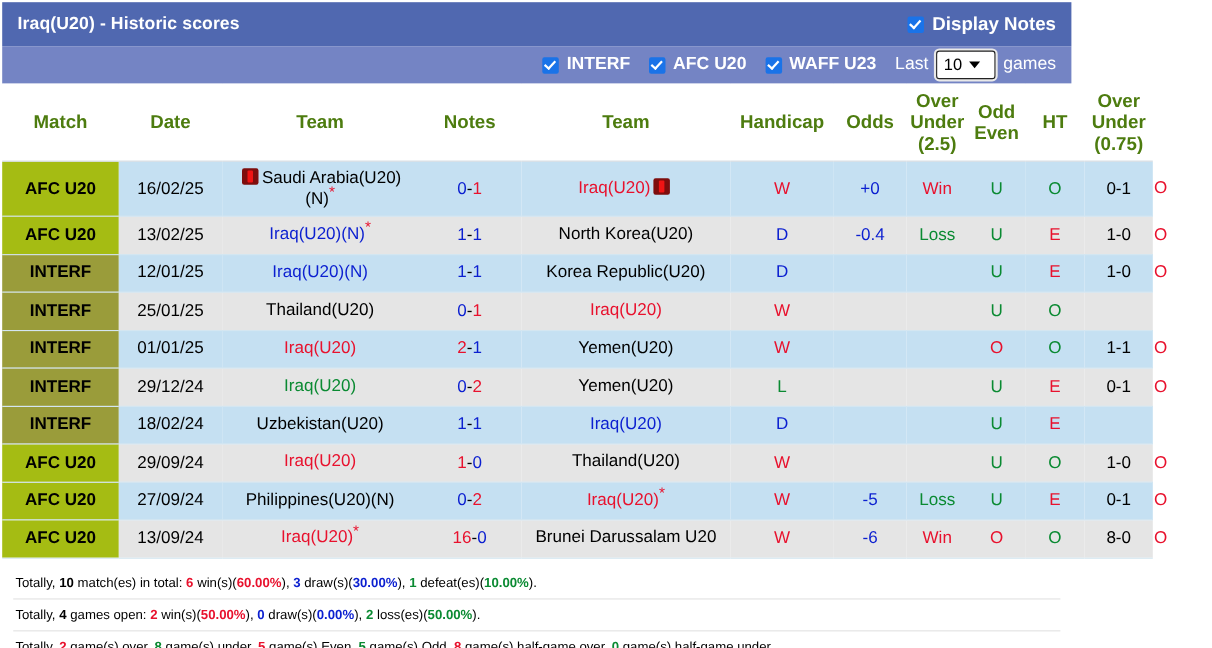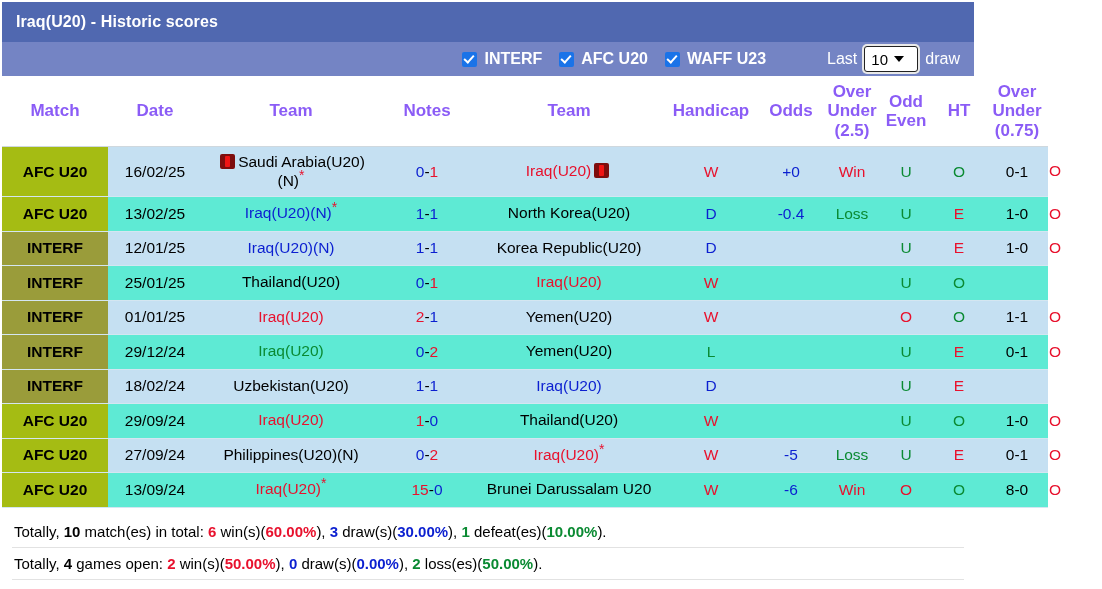--- a/index.html
+++ b/index.html
@@ -41,53 +41,53 @@
   }
   
   .filterbar{
     height:34px;background:#7484c4;
     display:flex;align-items:center;justify-content:flex-end;
     padding:0 14px 0 0;box-sizing:border-box;
     color:#ffffff;gap:0px;
   }
   .filt{display:flex;align-items:center;gap:7px;margin-right:17px;}
   .filt-label{font-size:16px;font-weight:bold;}
-  .last-wrap{display:flex;align-items:center;gap:7px;margin-left:44px;}
+  .last-wrap{display:flex;align-items:center;gap:7px;}
   .last-label{font-size:16px;}
   .games-label{font-size:16px;}
   .sel{
     background:#fff;border:1px solid #222;border-radius:3px;
     box-shadow:0 0 0 2px #e9e9e9;
     height:24px;min-width:42px;padding:0 4px 0 6px;
     display:flex;align-items:center;gap:4px;
     color:#000;font-size:15px;cursor:pointer;
   }
   .caret{
     width:0;height:0;border-left:5px solid transparent;
     border-right:5px solid transparent;border-top:6px solid #000;
     margin-left:2px;
   }
   
   table.main{
     width:100%;border-collapse:collapse;table-layout:fixed;
   }
   table.main th{
-    background:#ffffff;color:#8b5cf6;
+    background:#ffffff;color:#4d7c0f;
     font-size:17px;font-weight:bold;
     height:68px;vertical-align:middle;
     line-height:1.12;
     border-bottom:1px solid #cfd8de;
   }
   table.main td{
     font-size:15.5px;color:#000;text-align:center;
     height:31.5px;vertical-align:middle;
     border-bottom:1px solid #d4e6f1;
   }
   tr.r-even td{background:#c5e0f2;}
-  tr.r-odd  td{background:#5eead4;}
+  tr.r-odd  td{background:#e5e5e5;}
   tr.tall td{height:47px;}
   td.league{
     color:#ffffff;font-weight:bold;font-size:15.5px;
     border-bottom:1px solid #ffffff;
   }
   td.league.afc{background:#a5bc13 !important;}
   td.league.intf{background:#9a9c3a !important;}
   .c-red{color:#e8112d;}
   .c-blue{color:#0b1fd0;}
   .c-green{color:#0a8a32;}
@@ -101,34 +101,38 @@
   .card::after{
     content:"";position:absolute;left:5px;top:2px;
     width:5px;height:11px;background:#f01414;border-radius:1px;
   }
   .teamcell{padding:0 6px;line-height:1.22;}
   
   .footer{
     padding:8px 10px 4px 10px;
   }
   .fline{
-    font-size:15px;color:#000;padding:7px 2px;
+    font-size:12px;color:#000;padding:7px 2px;
     border-bottom:1px solid #e2e2e2;
     white-space:nowrap;
   }
   .fline:last-child{border-bottom:none;}
   .b{font-weight:bold;}
 </style>
 </head>
 <body>
 
 <div class="page">
 
   <div class="titlebar">
     <div class="title-text">Iraq(U20) - Historic scores</div>
+    <div class="notes-box">
+      <span class="cb"></span>
+      <span class="notes-label">Display Notes</span>
+    </div>
   </div>
 
   <div class="filterbar">
     <div class="filt">
       <span class="cb"></span>
       <span class="filt-label">INTERF</span>
     </div>
     <div class="filt">
       <span class="cb"></span>
       <span class="filt-label">AFC U20</span>
@@ -136,21 +140,21 @@
     <div class="filt">
       <span class="cb"></span>
       <span class="filt-label">WAFF U23</span>
     </div>
     <div class="last-wrap">
       <span class="last-label">Last</span>
       <span class="sel">
         <span>10</span>
         <span class="caret"></span>
       </span>
-      <span class="games-label">draw</span>
+      <span class="games-label">games</span>
     </div>
   </div>
 
   <table class="main">
     <colgroup>
       <col style="width:106px">
         <col style="width:94px">
         <col style="width:178px">
       <col style="width:94px">
         <col style="width:190px">
@@ -311,21 +315,21 @@
           <td class=""><span class="c-green">Loss</span></td>
           <td class=""><span class="c-green">U</span></td>
           <td class=""><span class="c-red">E</span></td>
           <td class="">0-1</td>
           <td class=""><span class="c-red">O</span></td>
         </tr>
         <tr class="r-odd">
           <td class="league afc">AFC U20</td>
           <td class="">13/09/24</td>
           <td class="teamcell"><span class="c-red">Iraq(U20)</span><span class="star">*</span></td>
-          <td class=""><span class="c-red">15</span><span>-</span><span class="c-blue">0</span></td>
+          <td class=""><span class="c-red">16</span><span>-</span><span class="c-blue">0</span></td>
           <td class="teamcell"><span class="c-black">Brunei Darussalam U20</span></td>
           <td class=""><span class="c-red">W</span></td>
           <td class=""><span class="c-blue">-6</span></td>
           <td class=""><span class="c-red">Win</span></td>
           <td class=""><span class="c-red">O</span></td>
           <td class=""><span class="c-green">O</span></td>
           <td class="">8-0</td>
           <td class=""><span class="c-red">O</span></td>
         </tr>
       </tbody>

